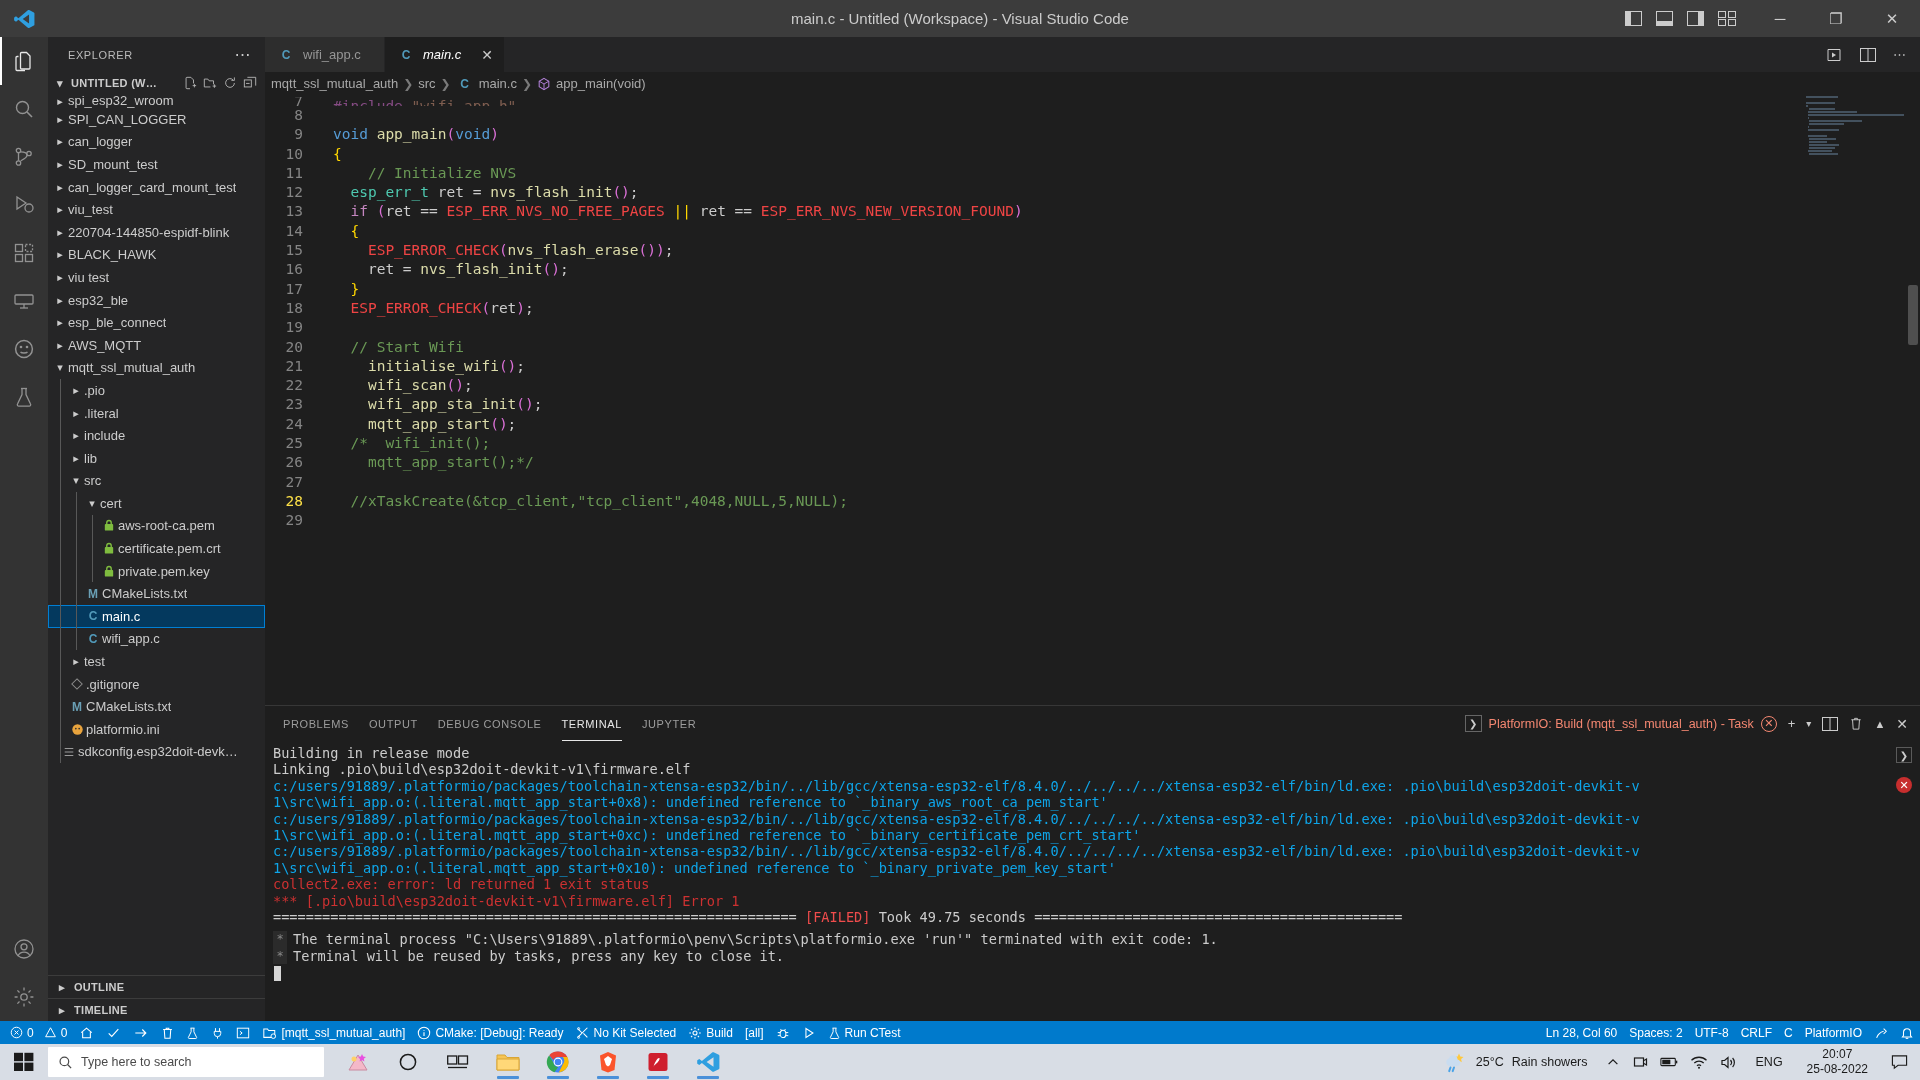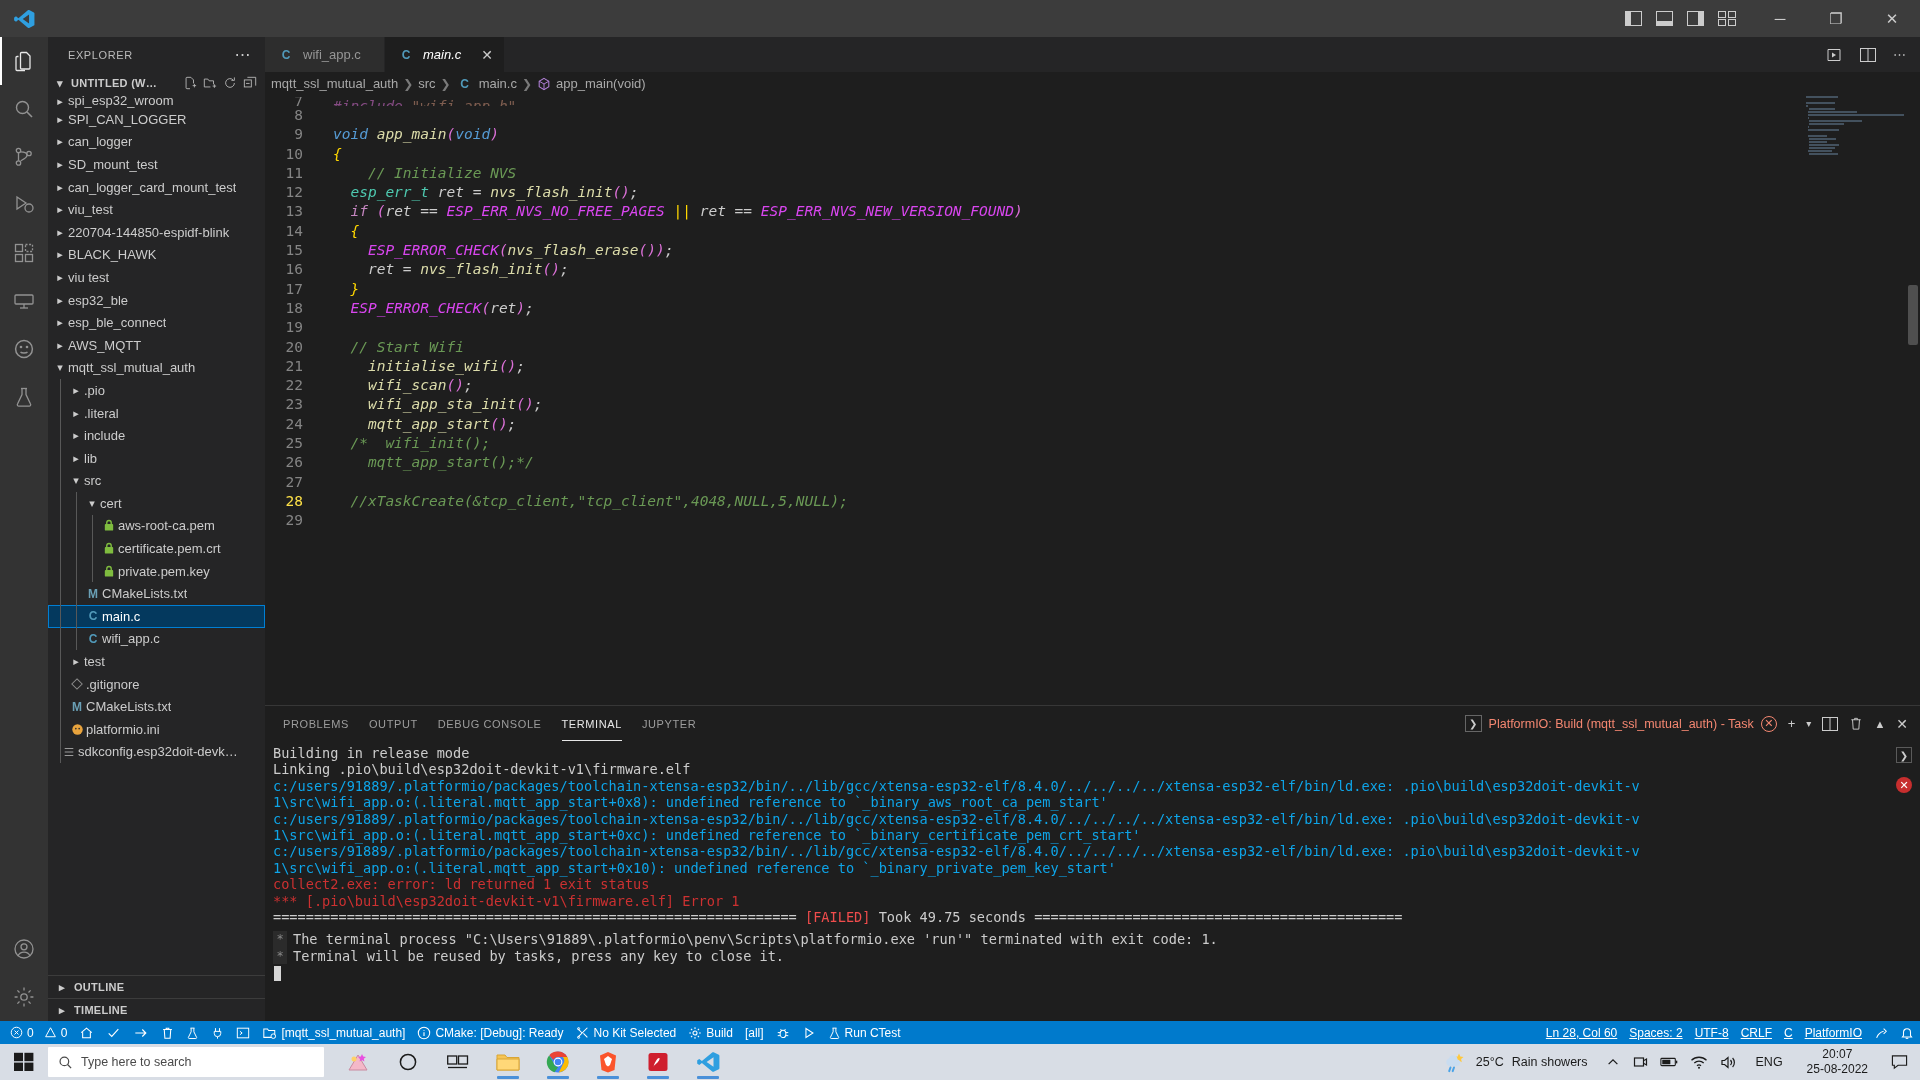--- a/index.html
+++ b/index.html
@@ -104,26 +104,26 @@
   .gutter {
     width:58px; flex:0 0 58px; text-align:right; padding-right:20px;
     color:#858585; font-family:"DejaVu Sans Mono", monospace; font-size:14.5px; line-height:19.3px;
     padding-top:2px;
   }
   .gutter .ln.cur { color:#fde047; }
   .code {
     flex:1 1 auto; font-family:"DejaVu Sans Mono", monospace; font-size:14.5px; line-height:19.3px;
     white-space:pre; padding-top:2px; padding-left:10px; position:relative; overflow:hidden;
   }
-  .code .line { height:19.3px;font-style:italic; }
+  .code .line { height:19.3px; }
   .kw { color:#569cd6; }      
   .kw2 { color:#c586c0; }     
   .type { color:#4ec9b0; }
   .fn { color:#dcdcaa; }
-  .mac { color:#d946ef;margin-top:20px; }
+  .mac { color:#ef4444;margin-top:20px; }
   .str { color:#ce9178; }
   .cmt { color:#6a9955; }
   .yel { color:#ffd700; }
   .vio { color:#da70d6; }
   .minimap {
     position:absolute; right:14px; top:0; width:100px; height:62px;
     background:#1e1e1e; opacity:.85; overflow:hidden;
   }
   .mm-line { height:2px; margin:1px 0; background:#4a5a6a; }
   .scroll-v {
@@ -165,21 +165,21 @@
   .task-gutter { width:14px; flex:0 0 14px; background:#2b2b2b; color:#888; text-align:center;
                  font-family:"DejaVu Sans Mono", monospace; font-size:12px; line-height:16.4px; }
   .cursor-bar { width:7px; height:15px; background:#d6d6d6; margin-left:1px; margin-top:2px; }
 
   
   .statusbar {
     height:23px; flex:0 0 23px; background:#007acc; color:#ffffff; display:flex; align-items:center;
     font-size:12px; padding:0 0 0 4px;
   }
   .sitem { display:flex; align-items:center; gap:4px; padding:0 6px; height:23px; white-space:nowrap; }
-  .sright { margin-left:auto; display:flex; align-items:flex-start;text-decoration:underline; }
+  .sright { margin-left:auto; display:flex; align-items:flex-start; }
 
   
   .taskbar {
     height:36px; flex:0 0 36px; background:#d8dde5; display:flex; align-items:center;
     color:#1b1b1b; font-size:12.5px;
   }
   .start { width:48px; height:36px; display:flex; align-items:center; justify-content:center; }
   .tb-search {
     width:276px; height:30px; background:#ffffff; display:flex; align-items:center; gap:8px;
     padding-left:10px; color:#4a4a4a; font-size:12.5px; border-radius:1px;
@@ -196,20 +196,21 @@
 <body>
 
 <div class="app">
 
   <div class="titlebar">
     <div class="vs-logo">
       <svg width="22" height="22" viewBox="0 0 24 24">
           <path fill="#2f9fe0" d="M17.6 2.3 22.8 4.8c.4.2.6.6.6 1v12.4c0 .4-.2.8-.6 1l-5.2 2.5c-.5.2-1 .1-1.4-.2L5.9 12.9l-2.6 2-1.6-.9c-.3-.2-.5-.5-.5-.8v-2.4c0-.3.2-.6.5-.8l1.6-.9 2.6 2 10.3-8.6c.4-.3.9-.4 1.4-.2zM17.5 7.2 10.6 12l6.9 4.8V7.2z"></path>
         </svg>
     </div>
+    <div class="title-center">main.c - Untitled (Workspace) - Visual Studio Code</div>
     <div class="win-ctrls">
       <div class="layout-icons">
         <span>
           <svg width="17" height="15" viewBox="0 0 17 15">
               <rect x="0.5" y="0.5" width="16" height="14" fill="none" stroke="#cccccc"></rect>
               <rect x="1" y="1" width="5" height="13" fill="#cccccc"></rect>
             </svg>
         </span>
         <span>
           <svg width="17" height="15" viewBox="0 0 17 15">

